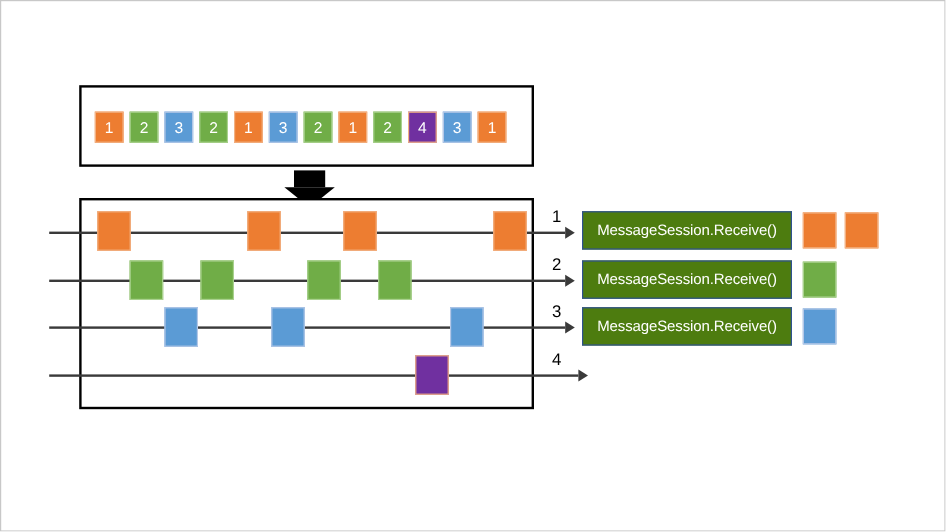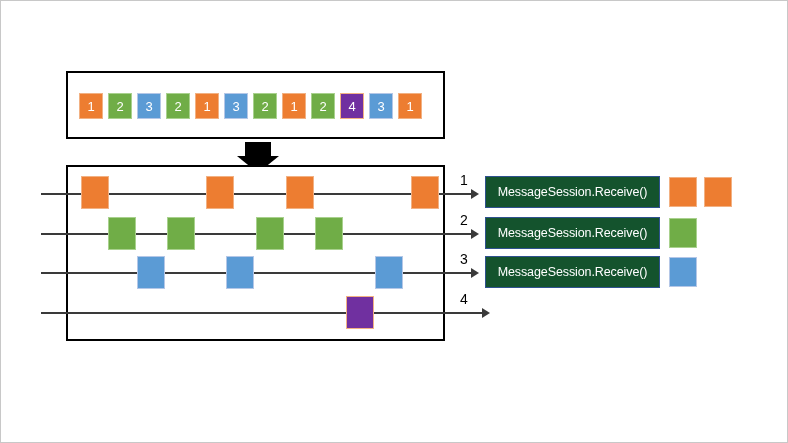--- a/index.html
+++ b/index.html
@@ -72,21 +72,21 @@
   }
   .down-arrow-head {
     width: 0; height: 0;
     border-left: 21px solid transparent;
     border-right: 21px solid transparent;
     border-top: 17px solid #000000;
   }
 
   
   .recv-btn {
-    background: #14532d;
+    background: #4d7c0f;
     border: 1px solid #2f528f;
     color: #ffffff;
     font-size: 12.5px;
     font-family: "Liberation Sans", sans-serif;
     display: flex;
     align-items: center;
     justify-content: center;
     letter-spacing: -0.1px;
     white-space: nowrap;
   }

